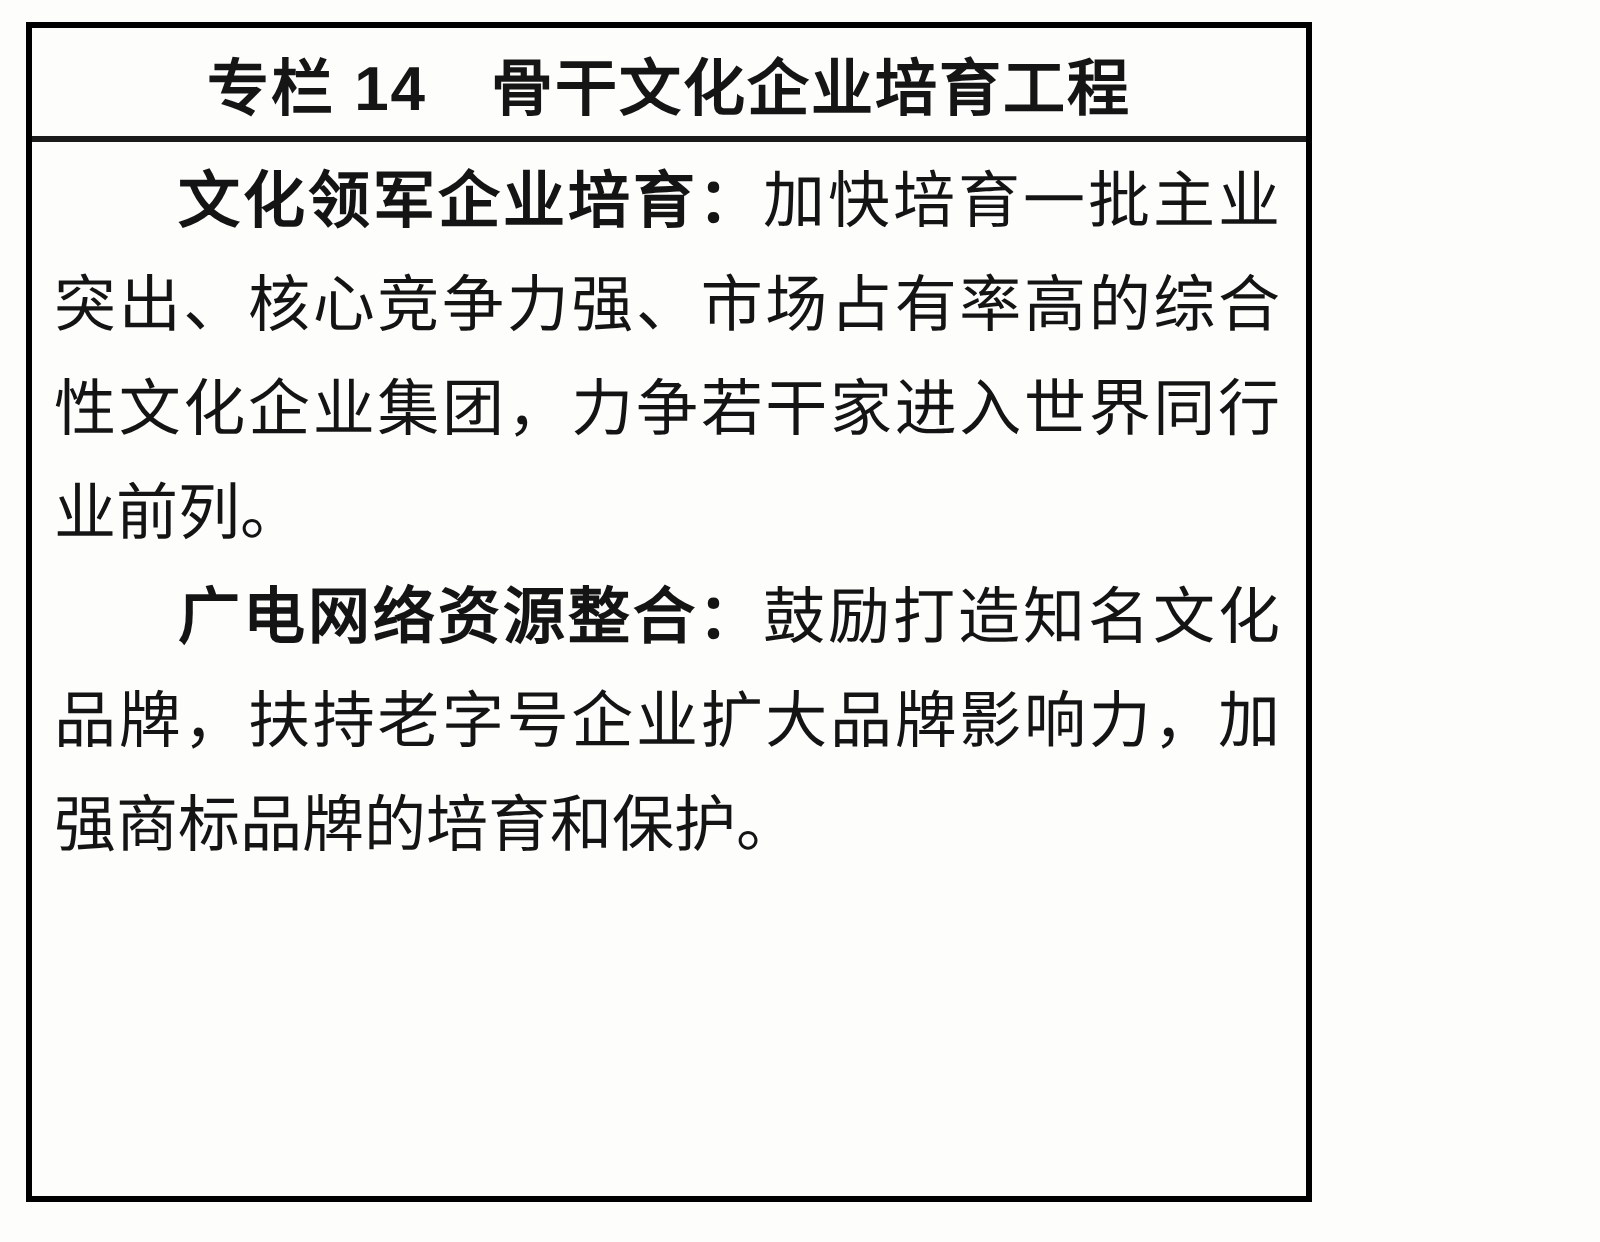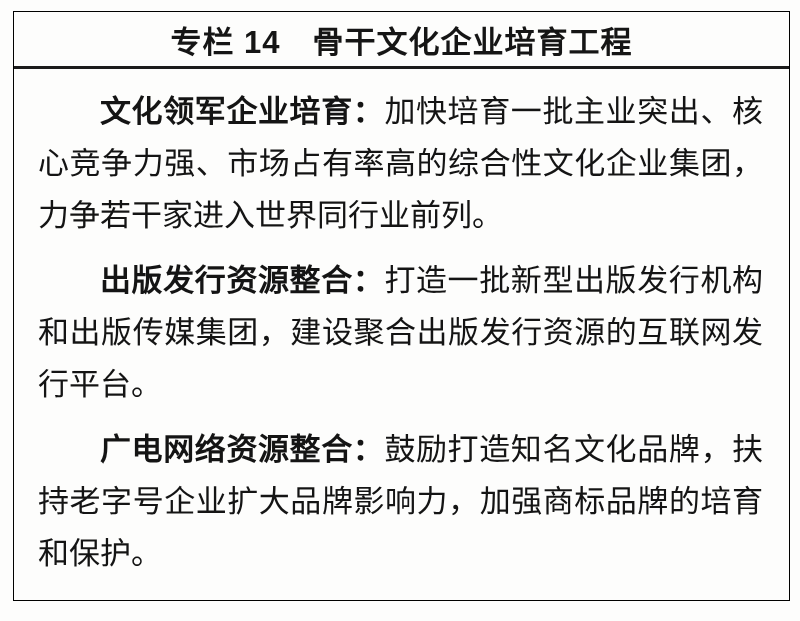--- a/index.html
+++ b/index.html
@@ -17,24 +17,24 @@
   
   .page {
     position: absolute;
     inset: 0;
     background: #fdfdfc;
   }
   .column-box {
     position: absolute;
     left: 13px;
     top: 11px;
-    width: 777px;
+    width: 643px;
     height: 590px;
     box-sizing: border-box;
-    border: 1px solid #000000;
+    border: 3px solid #000000;
     background: #fdfdfc;
   }
   .column-header {
     height: 57px;
     box-sizing: border-box;
     border-bottom: 3px solid #1b1b1b;
     display: flex;
     align-items: center;
     justify-content: center;
   }
@@ -47,21 +47,21 @@
     white-space: pre;
   }
   .column-body {
     box-sizing: border-box;
     padding: 4px 13px 0 11px;
     height: 527px;
     overflow: hidden;
     color: #141414;
   }
   .column-body p {
-    margin: 13px;
+    margin: 0;
     font-size: 31px;
     line-height: 52px;
     text-align: justify;
     text-indent: 62px; 
     letter-spacing: 0px;
   }
   .paragraph-lead {
     font-weight: 600;
   }
   .paragraph-text {
@@ -76,21 +76,18 @@
 
     <div class="column-header">
       <span class="column-title">专栏 14　骨干文化企业培育工程</span>
     </div>
 
     <div class="column-body">
       <p>
         <span class="paragraph-lead">文化领军企业培育：</span><span class="paragraph-text">加快培育一批主业突出、核心竞争力强、市场占有率高的综合性文化企业集团，力争若干家进入世界同行业前列。</span>
       </p>
       <p>
-        <span class="paragraph-lead">出版发行资源整合：</span><span class="paragraph-text">打造一批新型出版发行机构和出版传媒集团，建设聚合出版发行资源的互联网发行平台。</span>
-      </p>
-      <p>
         <span class="paragraph-lead">广电网络资源整合：</span><span class="paragraph-text">鼓励打造知名文化品牌，扶持老字号企业扩大品牌影响力，加强商标品牌的培育和保护。</span>
       </p>
     </div>
 
   </div>
 </div>
 
 </body></html>

